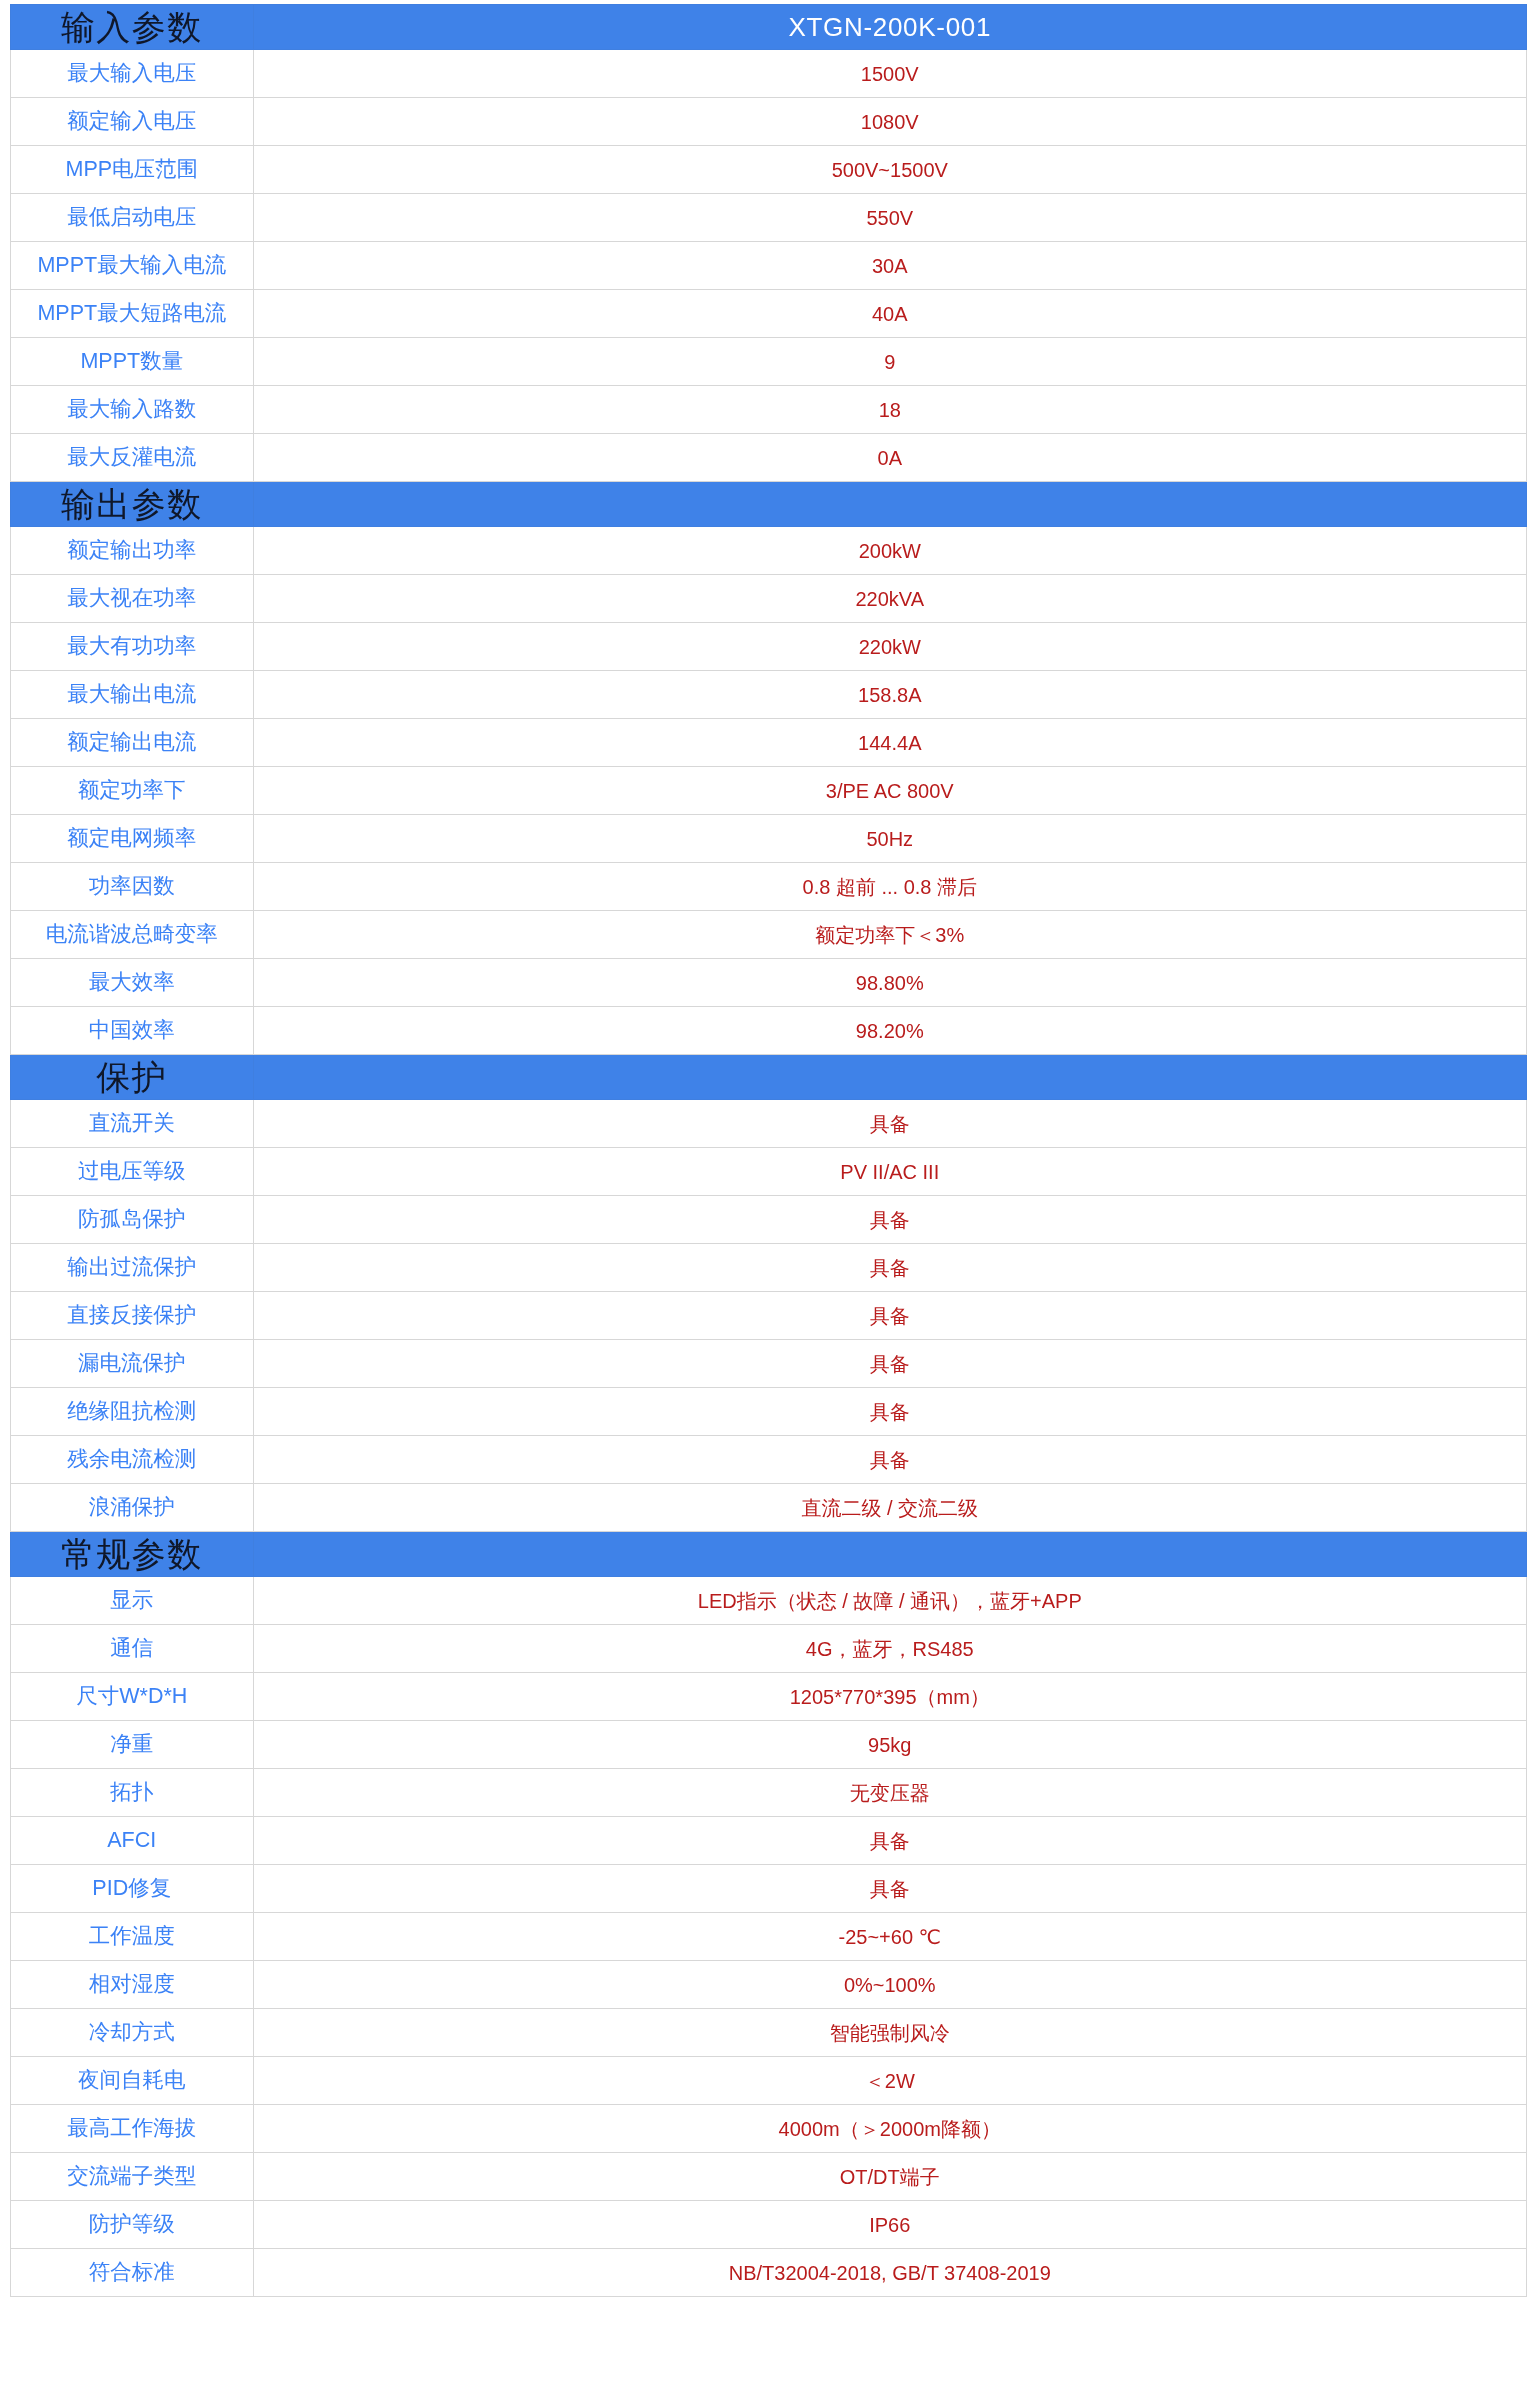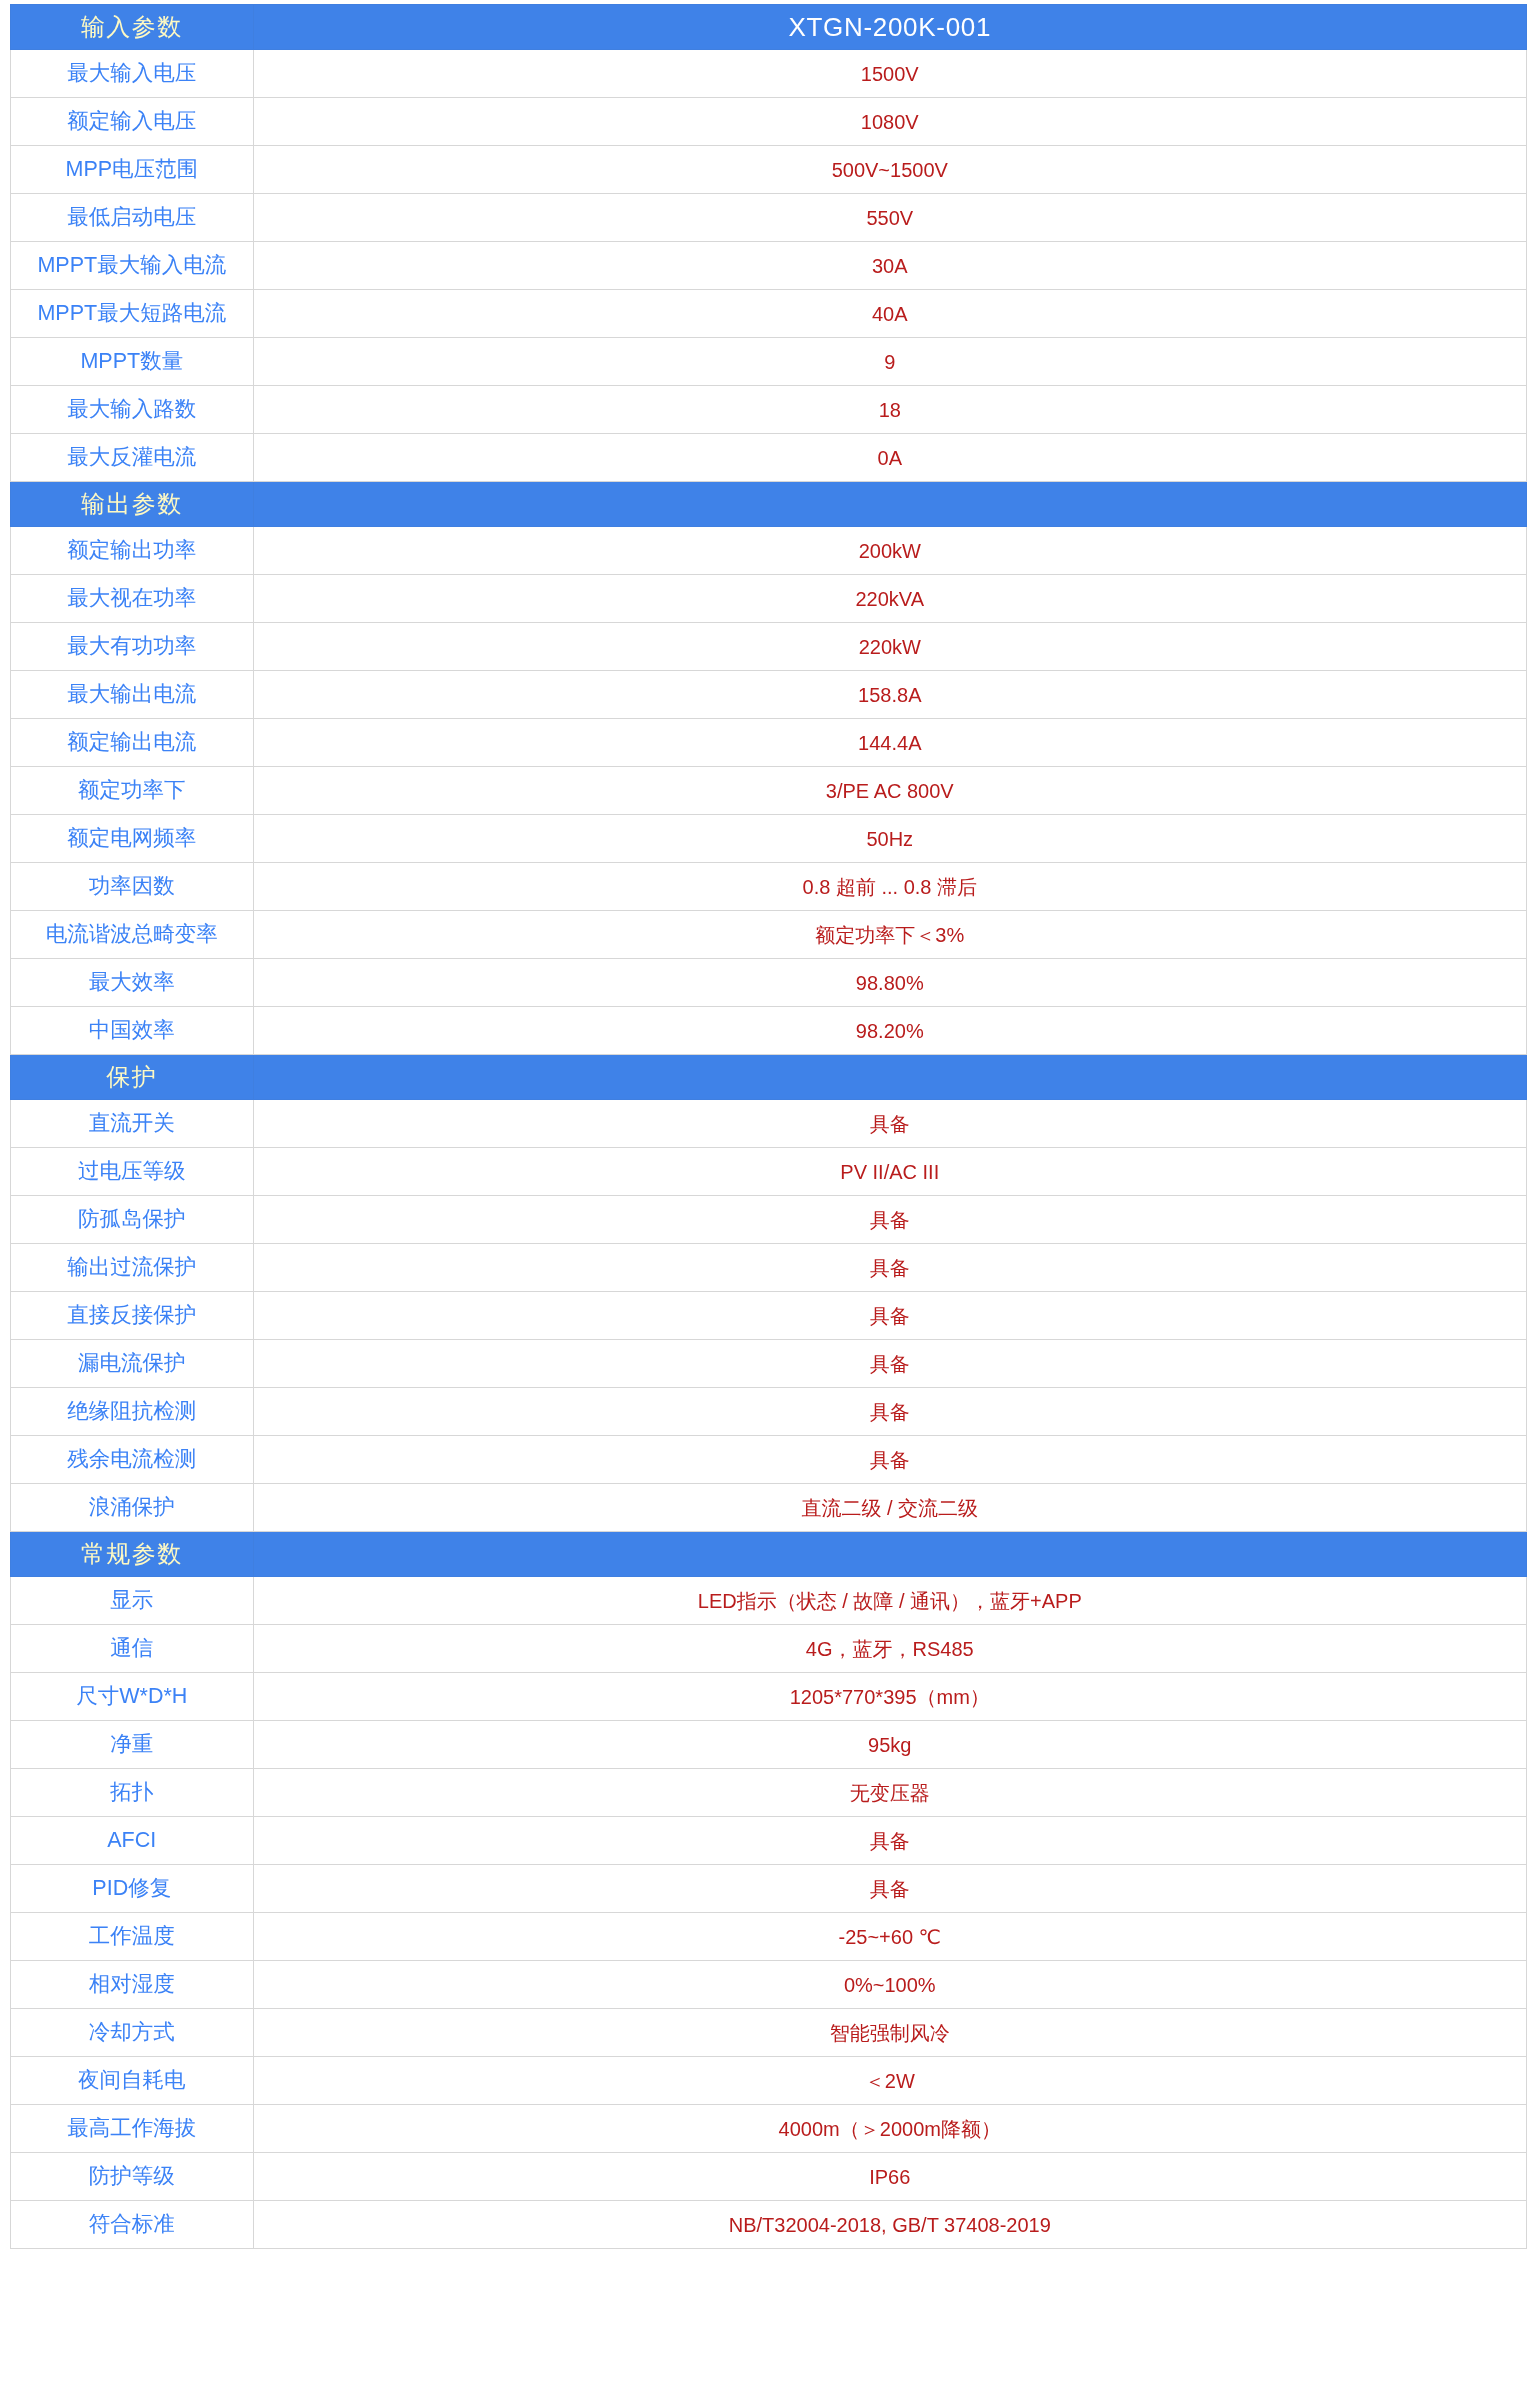--- a/index.html
+++ b/index.html
@@ -28,22 +28,22 @@
   }
   col.c-label { width: 16.0%; }
   col.c-value { width: 84.0%; }
 
   
   tr.band td {
     border: 0.7px solid #3f7fe0;
   }
   td.band-label {
     background: #3f82e8;
-    color: #fef9c3;
-    font-size: 24px;
+    color: #0f172a;
+    font-size: 34px;
     text-align: center;
     height: 44px;
     letter-spacing: 1.4px;
   }
   td.band-value {
     background: #3f82e8;
     color: #ffffff;
     font-size: 26px;
     text-align: center;
     height: 44px;
@@ -453,20 +453,28 @@
         <tr>
           <td class="label">
             <div class="cell-inner">最高工作海拔</div>
           </td>
           <td class="value">
             <div class="cell-inner">4000m（＞2000m降额）</div>
           </td>
         </tr>
         <tr>
           <td class="label">
+            <div class="cell-inner">交流端子类型</div>
+          </td>
+          <td class="value">
+            <div class="cell-inner">OT/DT端子</div>
+          </td>
+        </tr>
+        <tr>
+          <td class="label">
             <div class="cell-inner">防护等级</div>
           </td>
           <td class="value">
             <div class="cell-inner">IP66</div>
           </td>
         </tr>
         <tr>
           <td class="label">
             <div class="cell-inner">符合标准</div>
           </td>

